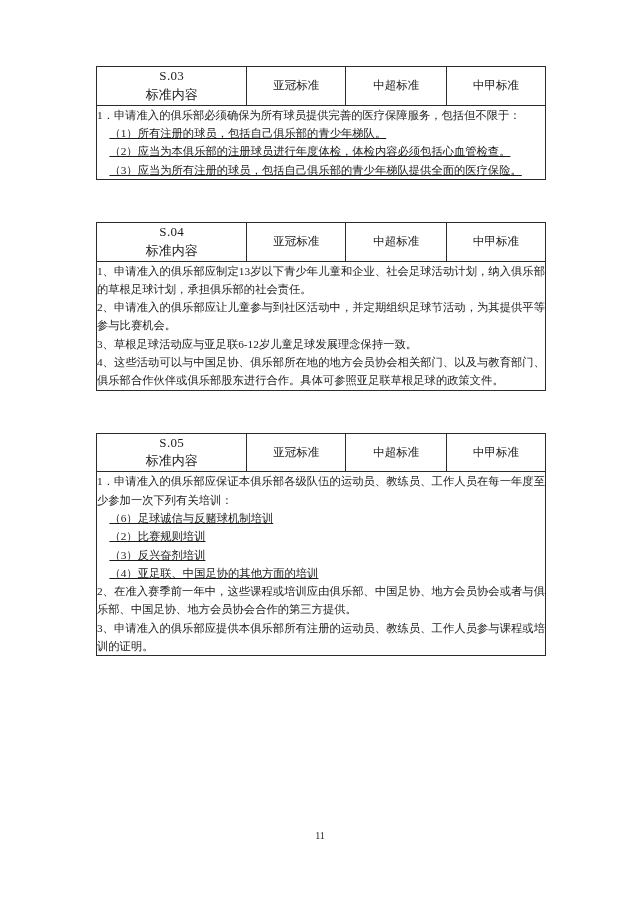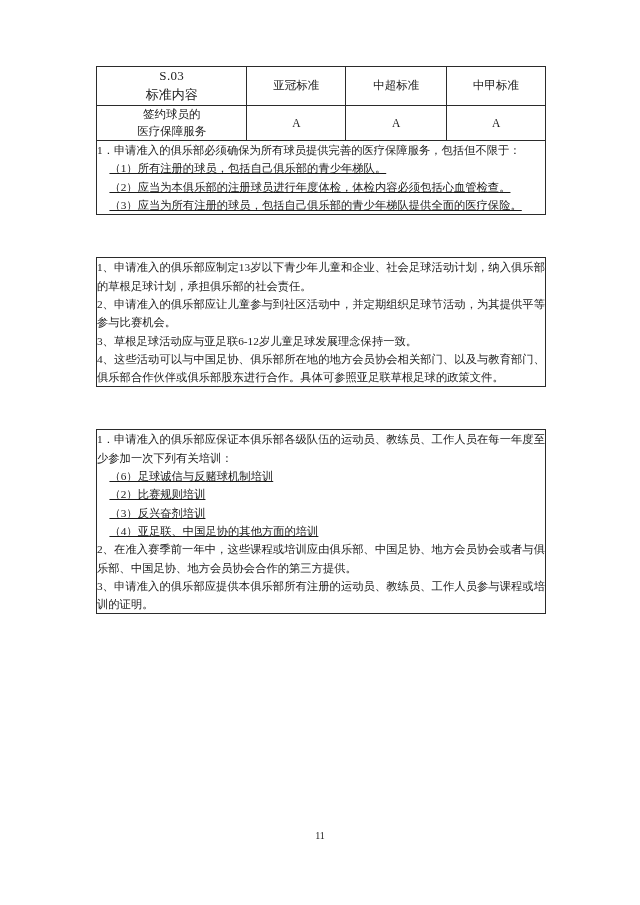--- a/index.html
+++ b/index.html
@@ -115,67 +115,76 @@
         <tr>
           <td class="hdr-code">
             <span class="code">S.03</span>
             <span class="sub">标准内容</span>
           </td>
           <td class="hdr-cell">亚冠标准</td>
           <td class="hdr-cell">中超标准</td>
           <td class="hdr-cell">中甲标准</td>
         </tr>
         <tr>
-          <td class="name-cell">
-            <div>签约球员的</div>
-            <div>医疗保障服务</div>
-          </td>
-          <td class="grade-cell">A</td>
-          <td class="grade-cell">A</td>
-          <td class="grade-cell">A</td>
-        </tr>
-        <tr>
           <td class="body-cell" colspan="4">
             <p>1．申请准入的俱乐部必须确保为所有球员提供完善的医疗保障服务，包括但不限于：</p>
             <p class="ind">（1）所有注册的球员，包括自己俱乐部的青少年梯队。</p>
             <p class="ind">（2）应当为本俱乐部的注册球员进行年度体检，体检内容必须包括心血管检查。</p>
             <p class="ind">（3）应当为所有注册的球员，包括自己俱乐部的青少年梯队提供全面的医疗保险。</p>
           </td>
         </tr>
       </tbody>
     </table>
 
     <table class="std">
       <colgroup>
           <col class="c1">
           <col class="c2">
           <col class="c3">
           <col class="c4">
         </colgroup>
       <tbody>
+        <tr>
+          <td class="hdr-code">
+            <span class="code">S.04</span>
+            <span class="sub">标准内容</span>
+          </td>
+          <td class="hdr-cell">亚冠标准</td>
+          <td class="hdr-cell">中超标准</td>
+          <td class="hdr-cell">中甲标准</td>
+        </tr>
         <tr>
           <td class="body-cell" colspan="4">
             <p>1、申请准入的俱乐部应制定13岁以下青少年儿童和企业、社会足球活动计划，纳入俱乐部的草根足球计划，承担俱乐部的社会责任。</p>
             <p>2、申请准入的俱乐部应让儿童参与到社区活动中，并定期组织足球节活动，为其提供平等参与比赛机会。</p>
             <p>3、草根足球活动应与亚足联6-12岁儿童足球发展理念保持一致。</p>
             <p>4、这些活动可以与中国足协、俱乐部所在地的地方会员协会相关部门、以及与教育部门、俱乐部合作伙伴或俱乐部股东进行合作。具体可参照亚足联草根足球的政策文件。</p>
           </td>
         </tr>
       </tbody>
     </table>
 
     <table class="std">
       <colgroup>
           <col class="c1">
           <col class="c2">
           <col class="c3">
           <col class="c4">
         </colgroup>
       <tbody>
         <tr>
+          <td class="hdr-code">
+            <span class="code">S.05</span>
+            <span class="sub">标准内容</span>
+          </td>
+          <td class="hdr-cell">亚冠标准</td>
+          <td class="hdr-cell">中超标准</td>
+          <td class="hdr-cell">中甲标准</td>
+        </tr>
+        <tr>
           <td class="body-cell" colspan="4">
             <p>1．申请准入的俱乐部应保证本俱乐部各级队伍的运动员、教练员、工作人员在每一年度至少参加一次下列有关培训：</p>
             <p class="ind">（6）足球诚信与反赌球机制培训</p>
             <p class="ind">（2）比赛规则培训</p>
             <p class="ind">（3）反兴奋剂培训</p>
             <p class="ind">（4）亚足联、中国足协的其他方面的培训</p>
             <p>2、在准入赛季前一年中，这些课程或培训应由俱乐部、中国足协、地方会员协会或者与俱乐部、中国足协、地方会员协会合作的第三方提供。</p>
             <p>3、申请准入的俱乐部应提供本俱乐部所有注册的运动员、教练员、工作人员参与课程或培训的证明。</p>
           </td>
         </tr>

